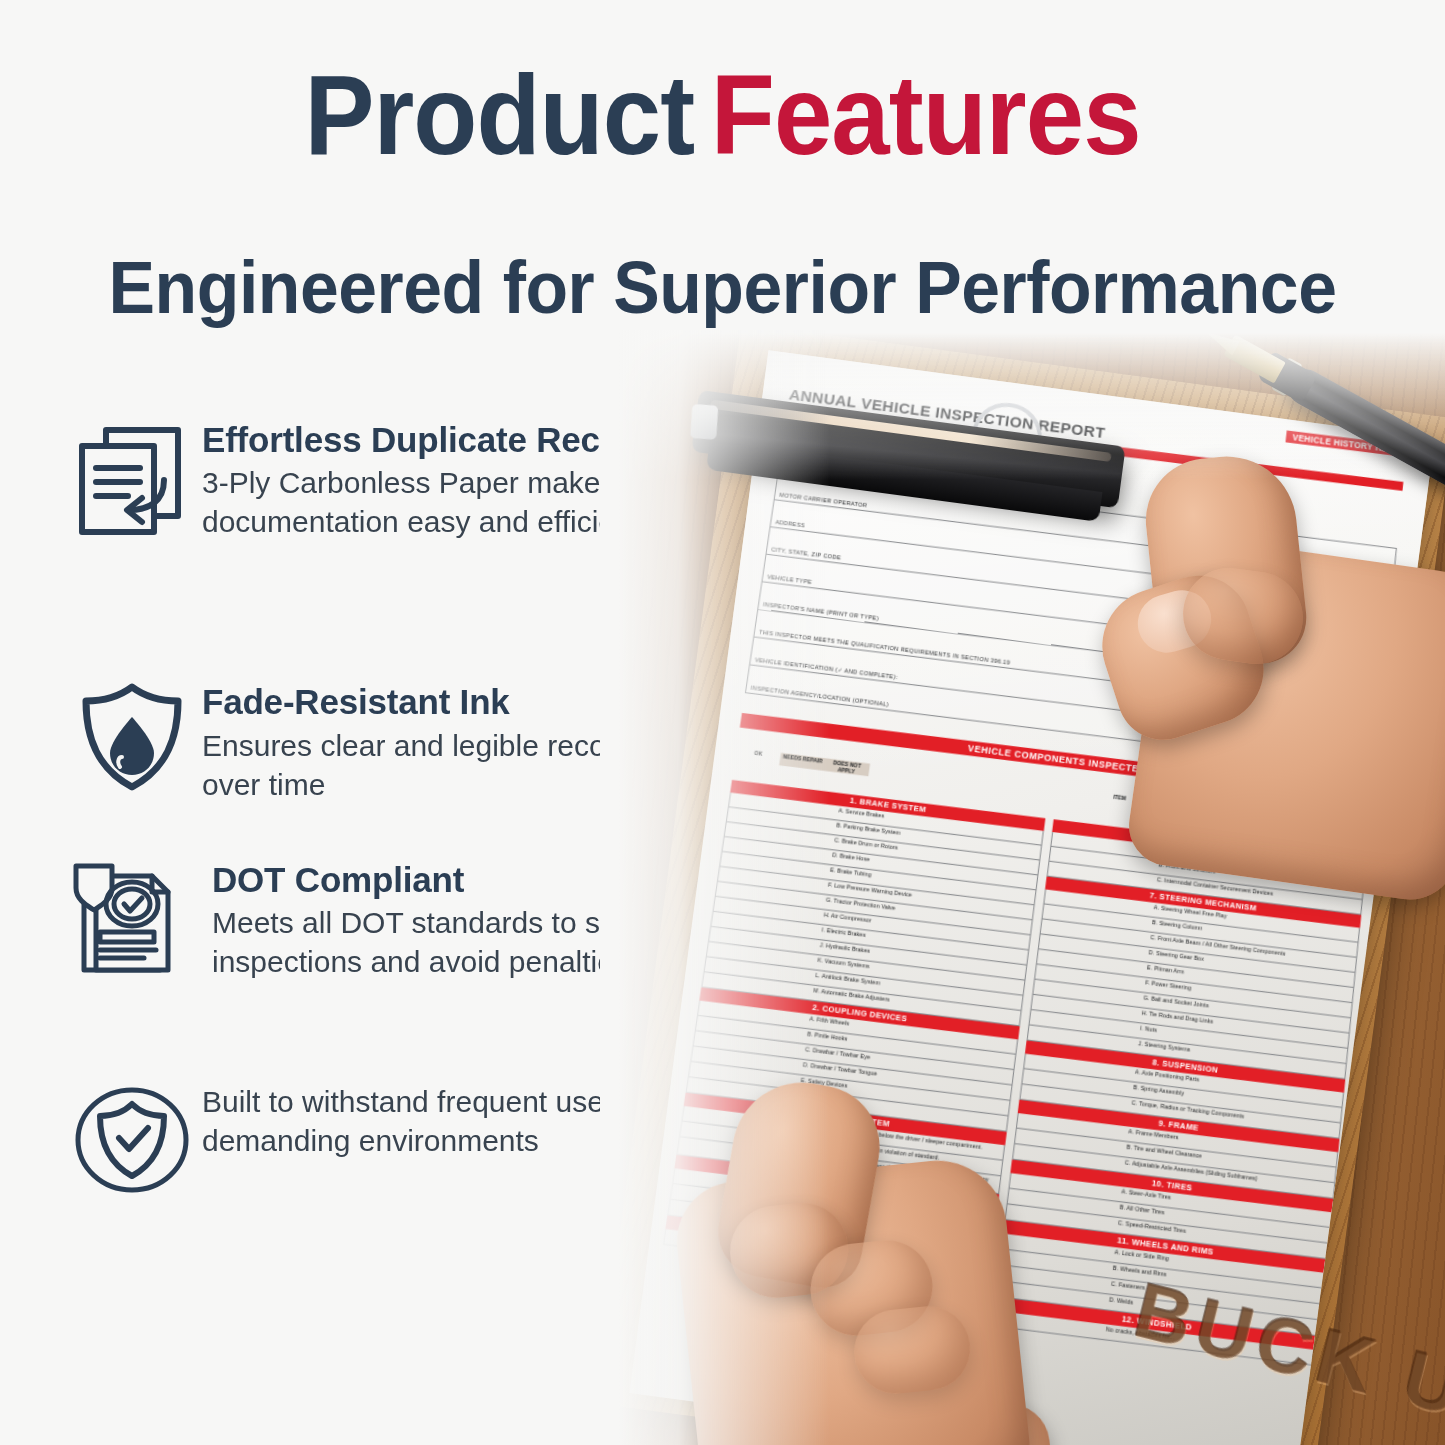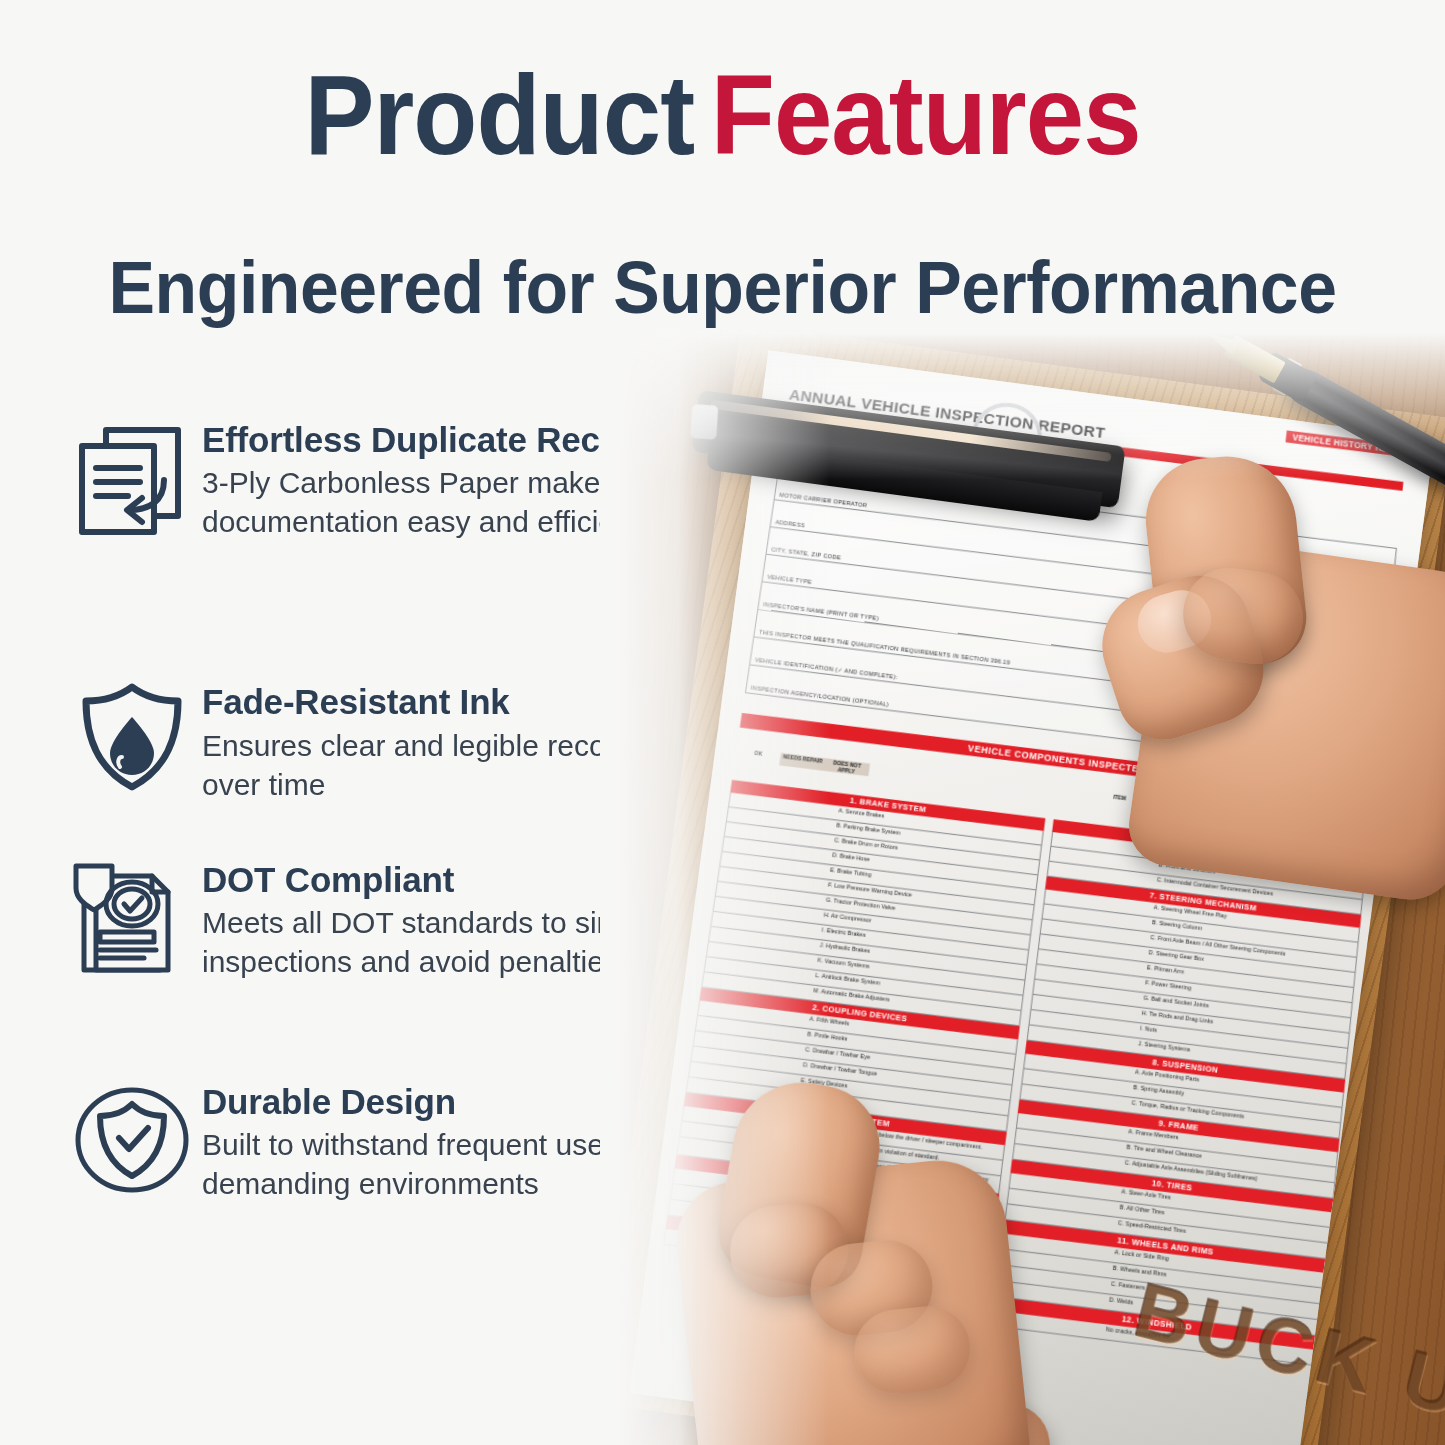--- a/index.html
+++ b/index.html
@@ -29,21 +29,21 @@
     line-height:1.0;letter-spacing:-.5px;
     transform:scaleX(.93);transform-origin:50% 50%;
     white-space:nowrap;
   }
 
   
   .features{position:absolute;left:62px;top:404px;width:660px;}
   .feature{position:relative;display:flex;align-items:flex-start;}
   .feature.f1{height:222px;}
   .feature.f2{height:218px;align-items:center;}
-  .feature.f3{height:222px;}
+  .feature.f3{height:222px;gap:10px;}
   .feature.f4{height:200px;}
   .f-icon{
     width:140px;min-width:140px;height:140px;
     display:flex;align-items:center;justify-content:center;
     margin-top:4px;
   }
   .f-icon svg{display:block;}
   .f-text{padding-top:16px;}
   .f-title{
     font-size:35px;font-weight:bold;color:#2b3e54;
@@ -378,21 +378,20 @@
 
     <div class="feature f4">
       <div class="f-icon">
         <svg width="124" height="124" viewBox="0 0 124 124" fill="none" stroke="#2b3e54" stroke-width="5" stroke-linecap="round" stroke-linejoin="round">
           <ellipse cx="62" cy="62" rx="54" ry="50"></ellipse>
           <path d="M62 26 C52 36 38 38 30 38 C30 66 40 86 62 98 C84 86 94 66 94 38 C86 38 72 36 62 26 Z" stroke-width="6"></path>
           <polyline points="49 60 59 71 78 50" stroke-width="6"></polyline>
         </svg>
       </div>
       <div class="f-text">
-        <div class="f-title">Durable Design</div>
         <div class="f-desc">Built to withstand frequent use in demanding environments</div>
       </div>
     </div>
 
   </div>
 
   <div id="photo">
 
     <div class="desk"></div>
     <div class="board"></div>

